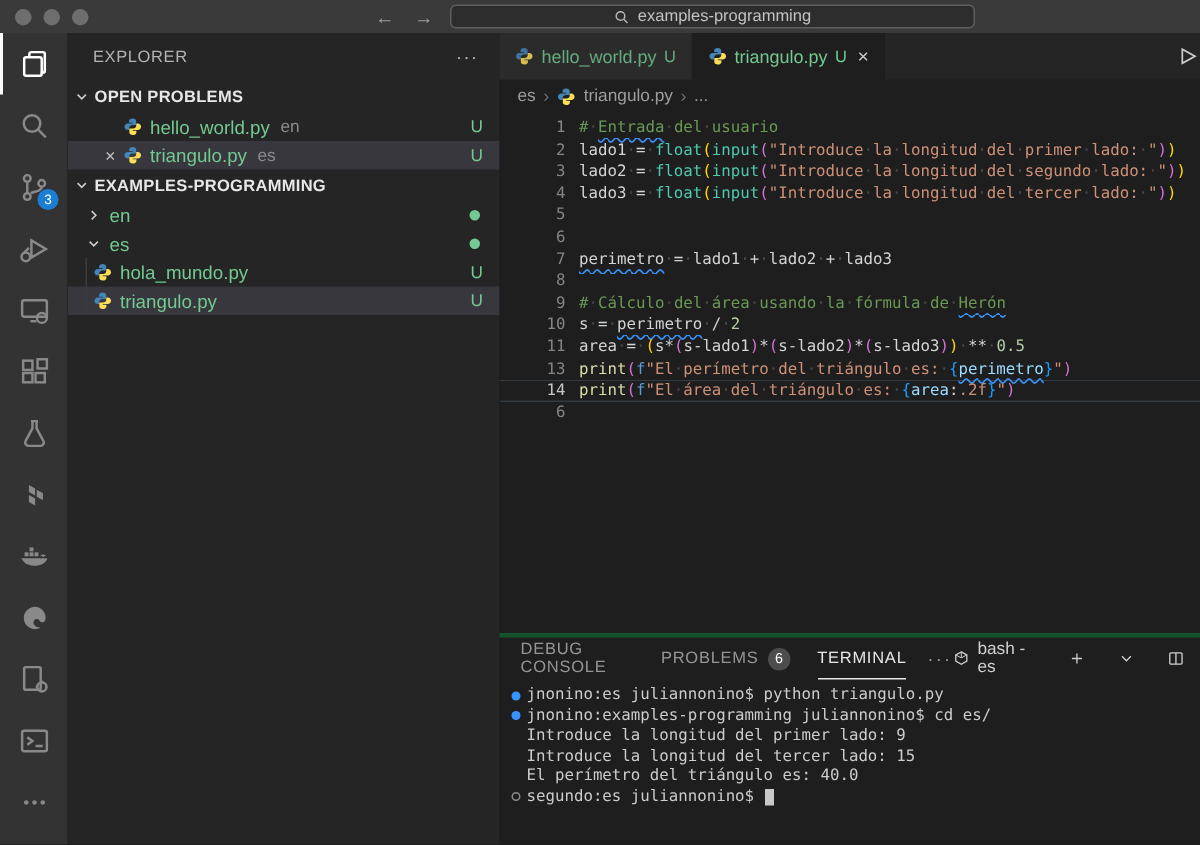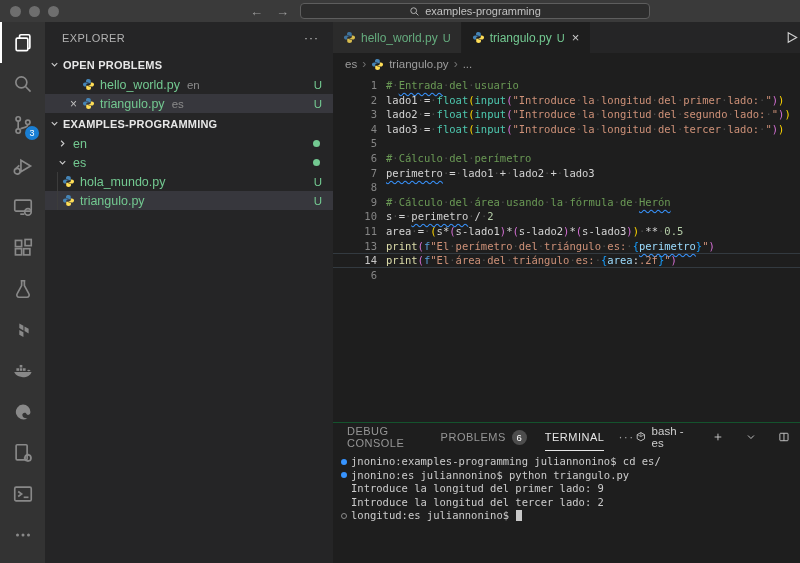--- a/index.html
+++ b/index.html
@@ -71,21 +71,21 @@
     padding-top:3px; overflow:hidden; }
   .code-line { display:flex; height:14.6px; line-height:14.6px; white-space:pre; }
   .code-line.cur { box-shadow:inset 0 1px 0 #333a40, inset 0 -1px 0 #333a40; }
   .ln { width:44px; text-align:right; color:#858585; flex:0 0 44px; }
   .code-line.cur .ln { color:#c6c6c6; }
   .lt { margin-left:9px; }
   .ws { color:#4a4a4a; }
   .sq { text-underline-offset:2.5px; }
 
   
-  .panel { flex:0 0 141px; height:141px; border-top:1px solid #14532d; background:#1e1e1e; display:flex; flex-direction:column; }
+  .panel { flex:0 0 141px; height:141px; border-top:3px solid #14532d; background:#1e1e1e; display:flex; flex-direction:column; }
   .panel-head { height:28px; flex:0 0 28px; display:flex; align-items:center; padding:0 10px 0 14px; }
   .ptabs { display:flex; gap:18px; align-items:center; }
   .ptab { font-size:11px; letter-spacing:.5px; color:#969696; display:flex; align-items:center; gap:6px;
     height:28px; cursor:pointer; }
   .ptab.active { color:#e7e7e7; box-shadow:inset 0 -1px 0 #e7e7e7; }
   .ptab .pbadge { background:#4d4d4d; color:#fff; min-width:15px; height:15px; border-radius:8px;
     font-size:9.5px; display:flex; align-items:center; justify-content:center; letter-spacing:0; }
   .pmore { color:#a0a0a0; letter-spacing:1.5px; margin-left:14px; font-size:12px; cursor:pointer; }
   .panel-right { margin-left:auto; display:flex; align-items:center; gap:21px; color:#cfcfcf; }
   .panel-right svg { width:14px; height:14px; stroke:#cfcfcf; fill:none; stroke-width:1.2; }
@@ -355,21 +355,21 @@
         <span class="crumb">triangulo.py</span>
         <span class="sep">›</span>
         <span class="crumb">...</span>
       </div>
       <div class="code" id="code">
           <div class="code-line"><span class="ln">1</span><span class="lt"><span style="color: rgb(106, 153, 85);">#<span class="ws">·</span></span><span class="sq" style="color: rgb(106, 153, 85); text-decoration-line: underline; text-decoration-style: wavy; text-decoration-color: rgb(55, 148, 255);">Entrada</span><span style="color: rgb(106, 153, 85);"><span class="ws">·</span>del<span class="ws">·</span>usuario</span></span></div>
           <div class="code-line"><span class="ln">2</span><span class="lt"><span style="color: rgb(212, 212, 212);">lado1</span><span style="color: rgb(212, 212, 212);"><span class="ws">·</span>=<span class="ws">·</span></span><span style="color: rgb(78, 201, 176);">float</span><span style="color: rgb(255, 215, 0);">(</span><span style="color: rgb(78, 201, 176);">input</span><span style="color: rgb(214, 112, 214);">(</span><span style="color: rgb(206, 145, 120);">"Introduce<span class="ws">·</span>la<span class="ws">·</span>longitud<span class="ws">·</span>del<span class="ws">·</span>primer<span class="ws">·</span>lado:<span class="ws">·</span>"</span><span style="color: rgb(214, 112, 214);">)</span><span style="color: rgb(255, 215, 0);">)</span></span></div>
           <div class="code-line"><span class="ln">3</span><span class="lt"><span style="color: rgb(212, 212, 212);">lado2</span><span style="color: rgb(212, 212, 212);"><span class="ws">·</span>=<span class="ws">·</span></span><span style="color: rgb(78, 201, 176);">float</span><span style="color: rgb(255, 215, 0);">(</span><span style="color: rgb(78, 201, 176);">input</span><span style="color: rgb(214, 112, 214);">(</span><span style="color: rgb(206, 145, 120);">"Introduce<span class="ws">·</span>la<span class="ws">·</span>longitud<span class="ws">·</span>del<span class="ws">·</span>segundo<span class="ws">·</span>lado:<span class="ws">·</span>"</span><span style="color: rgb(214, 112, 214);">)</span><span style="color: rgb(255, 215, 0);">)</span></span></div>
           <div class="code-line"><span class="ln">4</span><span class="lt"><span style="color: rgb(212, 212, 212);">lado3</span><span style="color: rgb(212, 212, 212);"><span class="ws">·</span>=<span class="ws">·</span></span><span style="color: rgb(78, 201, 176);">float</span><span style="color: rgb(255, 215, 0);">(</span><span style="color: rgb(78, 201, 176);">input</span><span style="color: rgb(214, 112, 214);">(</span><span style="color: rgb(206, 145, 120);">"Introduce<span class="ws">·</span>la<span class="ws">·</span>longitud<span class="ws">·</span>del<span class="ws">·</span>tercer<span class="ws">·</span>lado:<span class="ws">·</span>"</span><span style="color: rgb(214, 112, 214);">)</span><span style="color: rgb(255, 215, 0);">)</span></span></div>
           <div class="code-line"><span class="ln">5</span><span class="lt"></span></div>
-          <div class="code-line"><span class="ln">6</span><span class="lt"><span style="color: rgb(106, 153, 85);">#<span class="ws">·</span>Cálculo<span class="ws">·</span>del<span class="ws">·</span>perímetro</span></span></div>
+          <div class="code-line"><span class="ln">6</span></div>
           <div class="code-line"><span class="ln">7</span><span class="lt"><span class="sq" style="color: rgb(212, 212, 212); text-decoration-line: underline; text-decoration-style: wavy; text-decoration-color: rgb(55, 148, 255);">perimetro</span><span style="color: rgb(212, 212, 212);"><span class="ws">·</span>=<span class="ws">·</span></span><span style="color: rgb(212, 212, 212);">lado1</span><span style="color: rgb(212, 212, 212);"><span class="ws">·</span>+<span class="ws">·</span></span><span style="color: rgb(212, 212, 212);">lado2</span><span style="color: rgb(212, 212, 212);"><span class="ws">·</span>+<span class="ws">·</span></span><span style="color: rgb(212, 212, 212);">lado3</span></span></div>
           <div class="code-line"><span class="ln">8</span><span class="lt"></span></div>
           <div class="code-line"><span class="ln">9</span><span class="lt"><span style="color: rgb(106, 153, 85);">#<span class="ws">·</span>Cálculo<span class="ws">·</span>del<span class="ws">·</span>área<span class="ws">·</span>usando<span class="ws">·</span>la<span class="ws">·</span>fórmula<span class="ws">·</span>de<span class="ws">·</span></span><span class="sq" style="color: rgb(106, 153, 85); text-decoration-line: underline; text-decoration-style: wavy; text-decoration-color: rgb(55, 148, 255);">Herón</span></span></div>
           <div class="code-line"><span class="ln">10</span><span class="lt"><span style="color: rgb(212, 212, 212);">s</span><span style="color: rgb(212, 212, 212);"><span class="ws">·</span>=<span class="ws">·</span></span><span class="sq" style="color: rgb(212, 212, 212); text-decoration-line: underline; text-decoration-style: wavy; text-decoration-color: rgb(55, 148, 255);">perimetro</span><span style="color: rgb(212, 212, 212);"><span class="ws">·</span>/<span class="ws">·</span></span><span style="color: rgb(181, 206, 168);">2</span></span></div>
           <div class="code-line"><span class="ln">11</span><span class="lt"><span style="color: rgb(212, 212, 212);">area</span><span style="color: rgb(212, 212, 212);"><span class="ws">·</span>=<span class="ws">·</span></span><span style="color: rgb(255, 215, 0);">(</span><span style="color: rgb(212, 212, 212);">s</span><span style="color: rgb(212, 212, 212);">*</span><span style="color: rgb(214, 112, 214);">(</span><span style="color: rgb(212, 212, 212);">s</span><span style="color: rgb(212, 212, 212);">-</span><span style="color: rgb(212, 212, 212);">lado1</span><span style="color: rgb(214, 112, 214);">)</span><span style="color: rgb(212, 212, 212);">*</span><span style="color: rgb(214, 112, 214);">(</span><span style="color: rgb(212, 212, 212);">s</span><span style="color: rgb(212, 212, 212);">-</span><span style="color: rgb(212, 212, 212);">lado2</span><span style="color: rgb(214, 112, 214);">)</span><span style="color: rgb(212, 212, 212);">*</span><span style="color: rgb(214, 112, 214);">(</span><span style="color: rgb(212, 212, 212);">s</span><span style="color: rgb(212, 212, 212);">-</span><span style="color: rgb(212, 212, 212);">lado3</span><span style="color: rgb(214, 112, 214);">)</span><span style="color: rgb(255, 215, 0);">)</span><span style="color: rgb(212, 212, 212);"><span class="ws">·</span>**<span class="ws">·</span></span><span style="color: rgb(181, 206, 168);">0.5</span></span></div>
           <div class="code-line"><span class="ln">13</span><span class="lt"><span style="color: rgb(220, 220, 170);">print</span><span style="color: rgb(214, 112, 214);">(</span><span style="color: rgb(86, 156, 214);">f</span><span style="color: rgb(206, 145, 120);">"El<span class="ws">·</span>perímetro<span class="ws">·</span>del<span class="ws">·</span>triángulo<span class="ws">·</span>es:<span class="ws">·</span></span><span style="color: rgb(23, 159, 255);">{</span><span class="sq" style="color: rgb(156, 220, 254); text-decoration-line: underline; text-decoration-style: wavy; text-decoration-color: rgb(55, 148, 255);">perimetro</span><span style="color: rgb(23, 159, 255);">}</span><span style="color: rgb(206, 145, 120);">"</span><span style="color: rgb(214, 112, 214);">)</span></span></div>
           <div class="code-line cur"><span class="ln">14</span><span class="lt"><span style="color: rgb(220, 220, 170);">print</span><span style="color: rgb(214, 112, 214);">(</span><span style="color: rgb(86, 156, 214);">f</span><span style="color: rgb(206, 145, 120);">"El<span class="ws">·</span>área<span class="ws">·</span>del<span class="ws">·</span>triángulo<span class="ws">·</span>es:<span class="ws">·</span></span><span style="color: rgb(23, 159, 255);">{</span><span style="color: rgb(156, 220, 254);">area</span><span style="color: rgb(212, 212, 212);">:</span><span style="color: rgb(206, 145, 120);">.2f</span><span style="color: rgb(23, 159, 255);">}</span><span style="color: rgb(206, 145, 120);">"</span><span style="color: rgb(214, 112, 214);">)</span></span></div>
           <div class="code-line"><span class="ln">6</span><span class="lt"></span></div>
         </div>
 
@@ -402,22 +402,23 @@
             <svg viewBox="0 0 16 16" width="11" height="11">
                 <path d="M4 6l4 4 4-4"></path>
               </svg>
             <svg viewBox="0 0 16 16">
                 <rect x="2.5" y="3" width="11" height="10" rx="1"></rect>
                 <path d="M8 3v10"></path>
               </svg>
           </div>
         </div>
         <div class="terminal" id="terminal">
+            <div class="term-line"><span class="deco f"><i></i></span><span>jnonino:es juliannonino$ python triangulo.py</span></div>
             <div class="term-line"><span class="deco f"><i></i></span><span>jnonino:examples-programming juliannonino$ cd es/</span></div>
-            <div class="term-line"><span class="deco f"><i></i></span><span>jnonino:es juliannonino$ python triangulo.py</span></div>
             <div class="term-line"><span class="deco"></span><span>Introduce la longitud del primer lado: 9</span></div>
-            <div class="term-line"><span class="deco"></span><span>Introduce la longitud del tercer lado: 2</span></div>
-            <div class="term-line"><span class="deco h"><i></i></span><span>longitud:es juliannonino$ </span><span class="cursor"></span></div>
+            <div class="term-line"><span class="deco"></span><span>Introduce la longitud del tercer lado: 15</span></div>
+            <div class="term-line"><span class="deco"></span><span>El perímetro del triángulo es: 40.0</span></div>
+            <div class="term-line"><span class="deco h"><i></i></span><span>segundo:es juliannonino$ </span><span class="cursor"></span></div>
           </div>
       </div>
     </div>
   </div>
 </div>
 
 </body></html>

